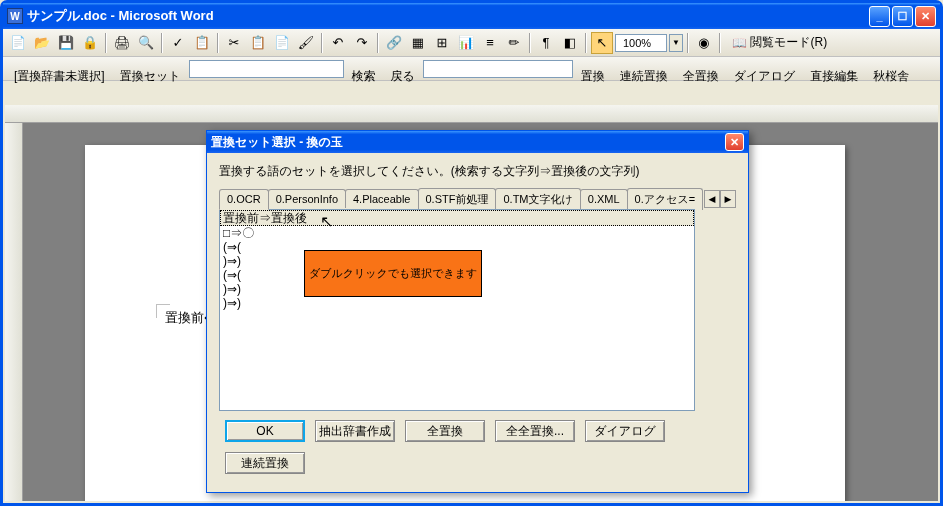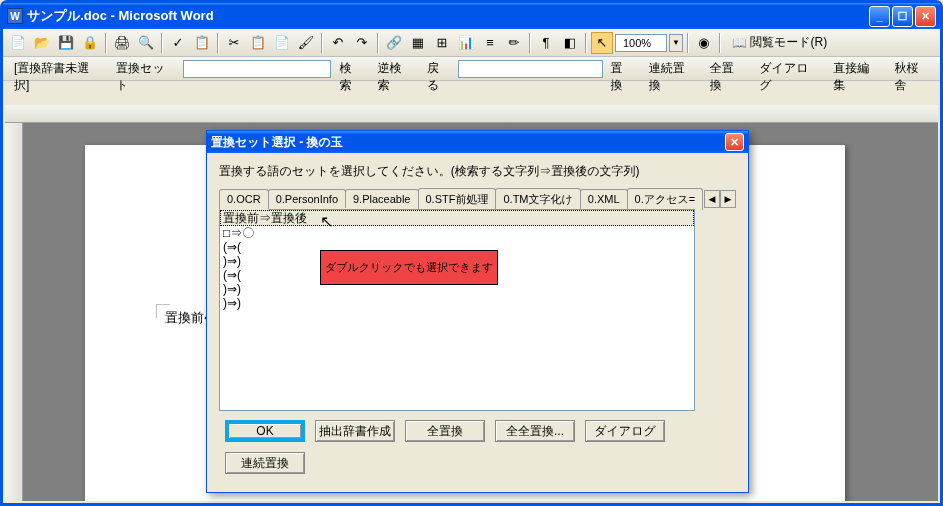--- a/index.html
+++ b/index.html
@@ -47,25 +47,25 @@
 .tab { padding: 3px 7px 3px 7px; border: 1px solid #999; border-bottom: none; background: #ece9d8; font-size: 11px; cursor: pointer; margin-right: -1px; border-radius: 3px 3px 0 0; position: relative; }
 .tab.selected { background: #ece9d8; z-index: 2; border-bottom: 1px solid #ece9d8; margin-bottom: -1px; padding-bottom: 4px; }
 .tabs-scroll { display: flex; margin-left: auto; }
 .tab-arrow { width: 16px; height: 18px; border: 1px solid #999; background: #ece9d8; display: flex; align-items: center; justify-content: center; font-size: 9px; cursor: pointer; }
 
 .listbox { width: 476px; height: 202px; border: 1px solid #7f9db9; background: white; margin-top: 0px; position: relative; font-size: 12px; }
 .list-item { padding: 0px 3px; cursor: pointer; line-height: 14px; }
 .list-item.sel { background: #ece9d8; border: 1px dotted #000; padding: 0 2px; }
 
 .cursor-arrow { position: absolute; left: 100px; top: 2px; font-size: 16px; pointer-events: none; }
-.tooltip { position: absolute; left: 100px; top: 40px; background: #ef4444; border: 1px solid #000; padding: 9px 4px; font-size: 11px; }
+.tooltip { position: absolute; left: 84px; top: 40px; background: #f97316; border: 1px solid #000; padding: 15px 4px; font-size: 11px; }
 
 .dlg-btns { display: flex; gap: 10px; margin-top: 9px; flex-wrap: wrap; padding-left: 6px; }
 .dlg-btn { width: 80px; height: 22px; border: 1px solid #888; background: #ece9d8; cursor: pointer; font-size: 12px; display: flex; align-items: center; justify-content: center; box-shadow: 1px 1px 0 #fff inset, -1px -1px 0 #999 inset; }
-.dlg-btn.default { border: 4px solid #0ea5e9; }
+.dlg-btn.default { border: 2px solid #0ea5e9; }
 
 .crop-mark { position: absolute; border-color: #c0c0c0; }
 .crop-tl { top: 159px; left: 71px; width: 14px; height: 14px; border-left: 1px solid #c0c0c0; border-top: 1px solid #c0c0c0; }
 </style>
 </head>
 <body>
 
 <div class="window-frame">
 
   <div class="titlebar">
@@ -116,21 +116,20 @@
     <div class="tb-btn">◉</div>
     <div class="tb-sep"></div>
     <div class="read-mode">📖 <span>閲覧モード(R)</span></div>
   </div>
 
   <div class="toolbar2">
     <span class="tb2-btn">[置換辞書未選択]</span>
     <span class="tb2-btn">置換セット</span>
     <input class="tb2-input" style="width: 155px;">
     <span class="tb2-btn">検索</span>
-    <span class="tb2-btn">逆検索</span>
     <span class="tb2-btn">戻る</span>
     <input class="tb2-input" style="width: 150px;">
     <span class="tb2-btn">置換</span>
     <span class="tb2-btn">連続置換</span>
     <span class="tb2-btn">全置換</span>
     <span class="tb2-btn">ダイアログ</span>
     <span class="tb2-btn">直接編集</span>
     <span class="tb2-btn">秋桜舎</span>
   </div>
 
@@ -147,21 +146,21 @@
     <div class="dlg-title">
       <span class="dlg-txt">置換セット選択 - 換の玉</span>
       <div class="dlg-close">✕</div>
     </div>
     <div class="dlg-body">
       <div class="dlg-instr">置換する語のセットを選択してください。(検索する文字列⇒置換後の文字列)</div>
 
       <div class="tabs-row">
         <div class="tab selected">0.OCR</div>
         <div class="tab">0.PersonInfo</div>
-        <div class="tab">9.Placeable</div>
+        <div class="tab">4.Placeable</div>
         <div class="tab">0.STF前処理</div>
         <div class="tab">0.TM文字化け</div>
         <div class="tab">0.XML</div>
         <div class="tab">0.アクセス=</div>
         <div class="tabs-scroll">
           <div class="tab-arrow">◀</div>
           <div class="tab-arrow">▶</div>
         </div>
       </div>
 

